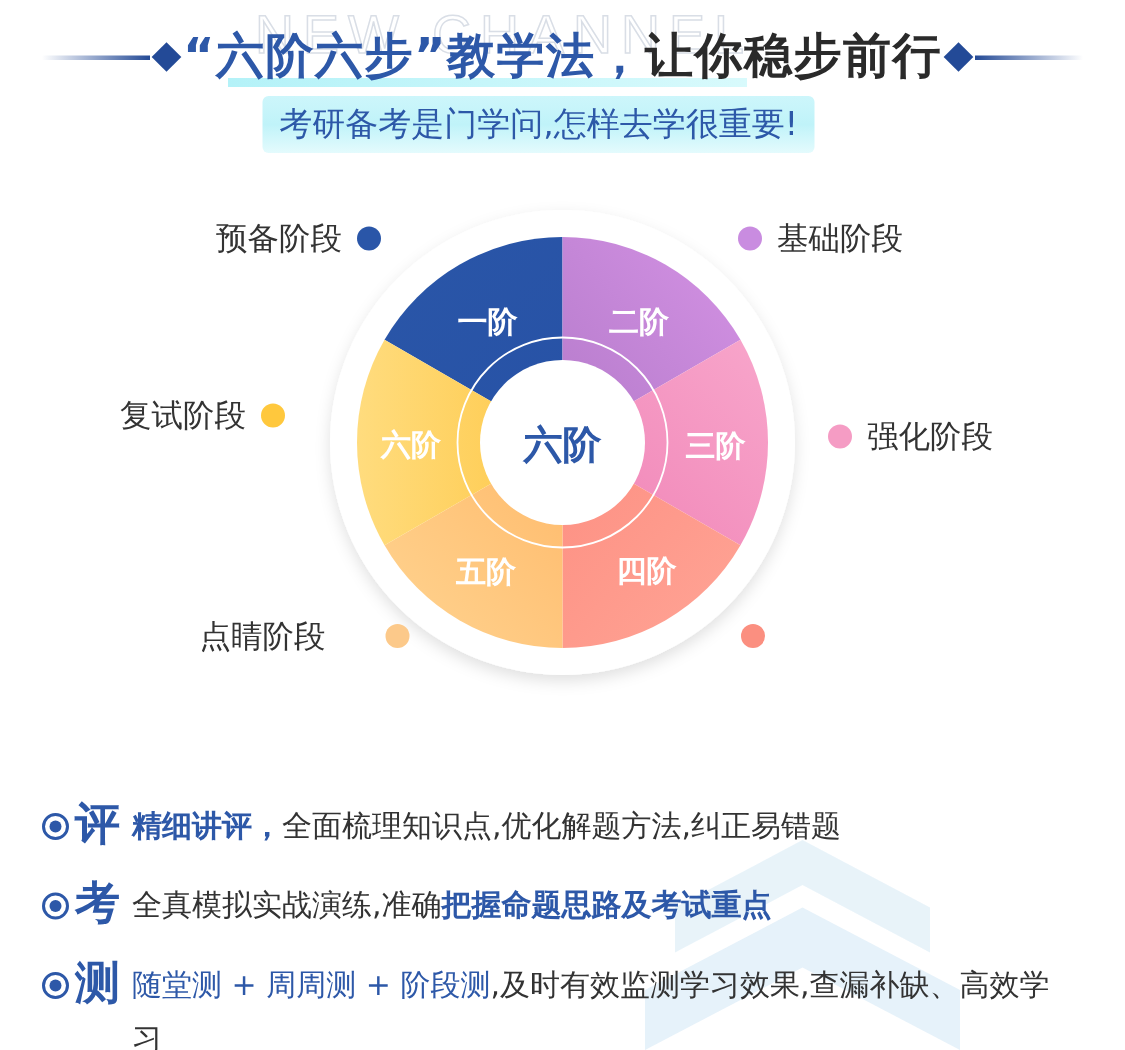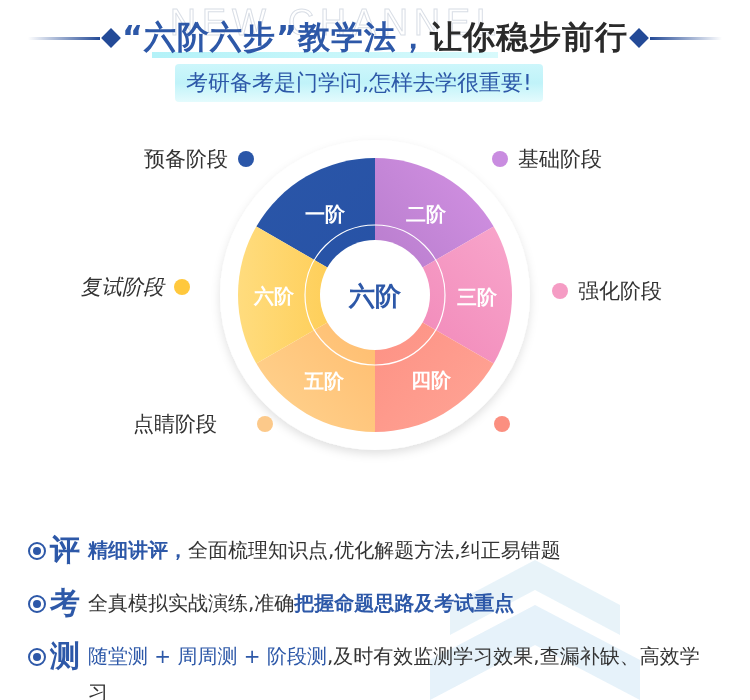--- a/index.html
+++ b/index.html
@@ -143,21 +143,21 @@
   <span class="dot" style="background:#f59cc4"></span>
   <span>强化阶段</span>
 </div>
 <div class="stage-label right" style="left:494px; top:409px;">
   <span class="dot" style="background:#fb8f80"></span>
 </div>
 <div class="stage-label left" style="left:133px; top:409px;gap:30px;">
   <span>点睛阶段</span>
   <span class="dot" style="background:#fcc98a"></span>
 </div>
-<div class="stage-label left" style="left:80px; top:272px;font-style:italic;">
+<div class="stage-label left" style="left:80px; top:262px;">
   <span>复试阶段</span>
   <span class="dot" style="background:#ffc83d"></span>
 </div>
 
 <svg class="deco-chevrons" viewBox="0 0 240 140">
   <g fill="#dcecf7">
     <path d="M115,0 L200,45 L200,75 L115,30 L30,75 L30,45 Z" opacity="0.7"></path>
     <path d="M115,45 L220,100 L220,140 L115,85 L10,140 L10,100 Z" opacity="0.8"></path>
   </g>
   <text x="150" y="133" font-family="DejaVu Sans, sans-serif" font-weight="bold" font-size="16" fill="#ffffff" transform="rotate(-20 150 133)">04</text>

